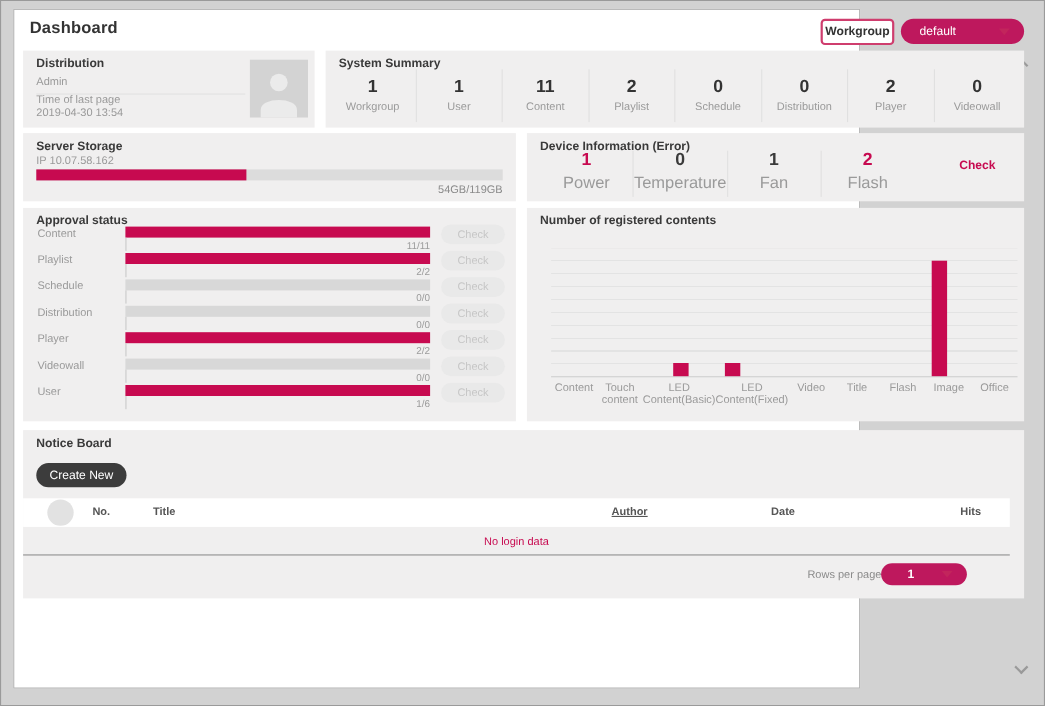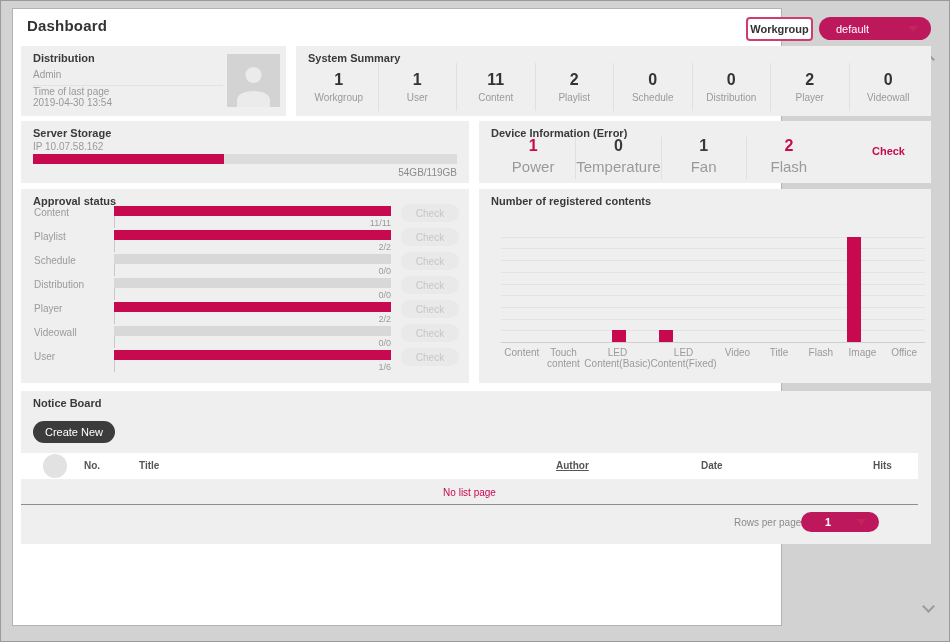--- a/index.html
+++ b/index.html
@@ -282,21 +282,21 @@
 
     <div class="notice-header">
       <div class="notice-circle"></div>
       <span class="col-head col-no">No.</span>
       <span class="col-head col-title">Title</span>
       <span class="col-head col-author">Author</span>
       <span class="col-head col-date">Date</span>
       <span class="col-head col-hits">Hits</span>
     </div>
 
-    <div class="empty-msg">No list page</div>
+    <div class="empty-msg">No login data</div>
     <div class="notice-sep"></div>
 
     <div class="rpp-label">Rows per page</div>
     <div class="select-pill rpp-select">
       <span>1</span>
       <span class="tri-down"></span>
     </div>
   </div>
 
 </div>

